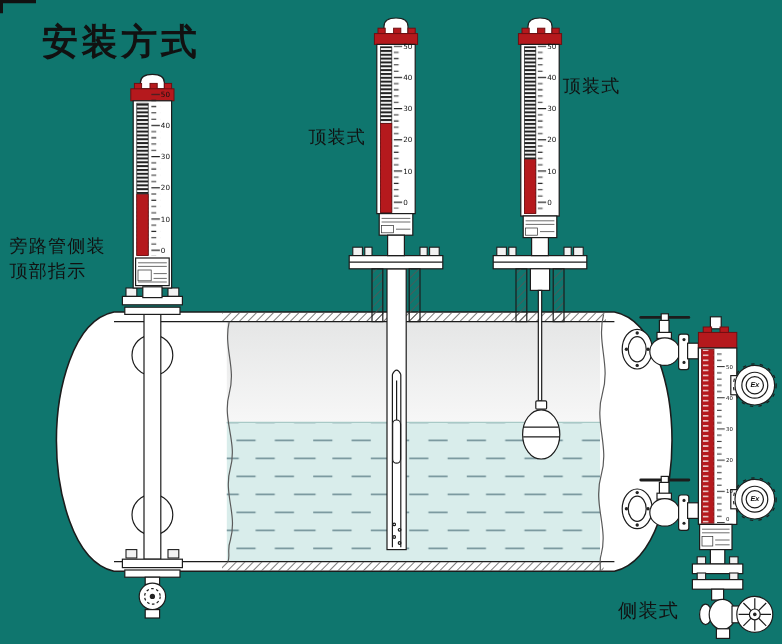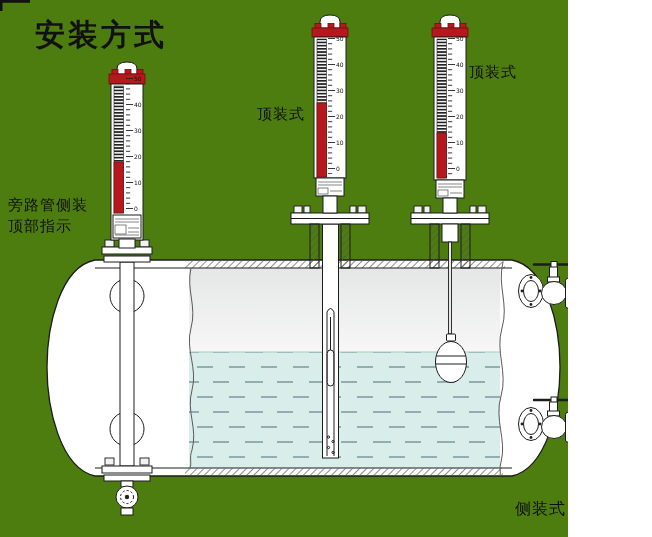--- a/index.html
+++ b/index.html
@@ -1,16 +1,16 @@
 <!DOCTYPE html>
 <html><head>
 <meta charset="utf-8">
 <style>
   html,body{margin:0;padding:0;background:#ffffff;}
-  #stage{position:relative;width:568px;height:537px;background:#4d7c0f;overflow:hidden;
+  #stage{position:relative;width:652px;height:537px;background:#0f766e;overflow:hidden;
          font-family:"Liberation Sans",sans-serif;}
   svg{position:absolute;left:0;top:0;}
   .draw{fill:#ffffff;stroke:#1c1c1c;stroke-width:1;}
   .nofill{fill:none;stroke:#1c1c1c;stroke-width:1;}
   .thin{stroke-width:0.6;stroke:#333;fill:none;}
   .red{fill:#b5191d;stroke:#6e0d10;stroke-width:0.8;}
   .bolt{fill:#f2f2f2;stroke:#1c1c1c;stroke-width:0.9;}
   .dot{fill:#222;stroke:none;}
   .hw{stroke:#1c1c1c;stroke-width:2.4;stroke-linecap:round;fill:none;}
   text{stroke:none;fill:#111;}

